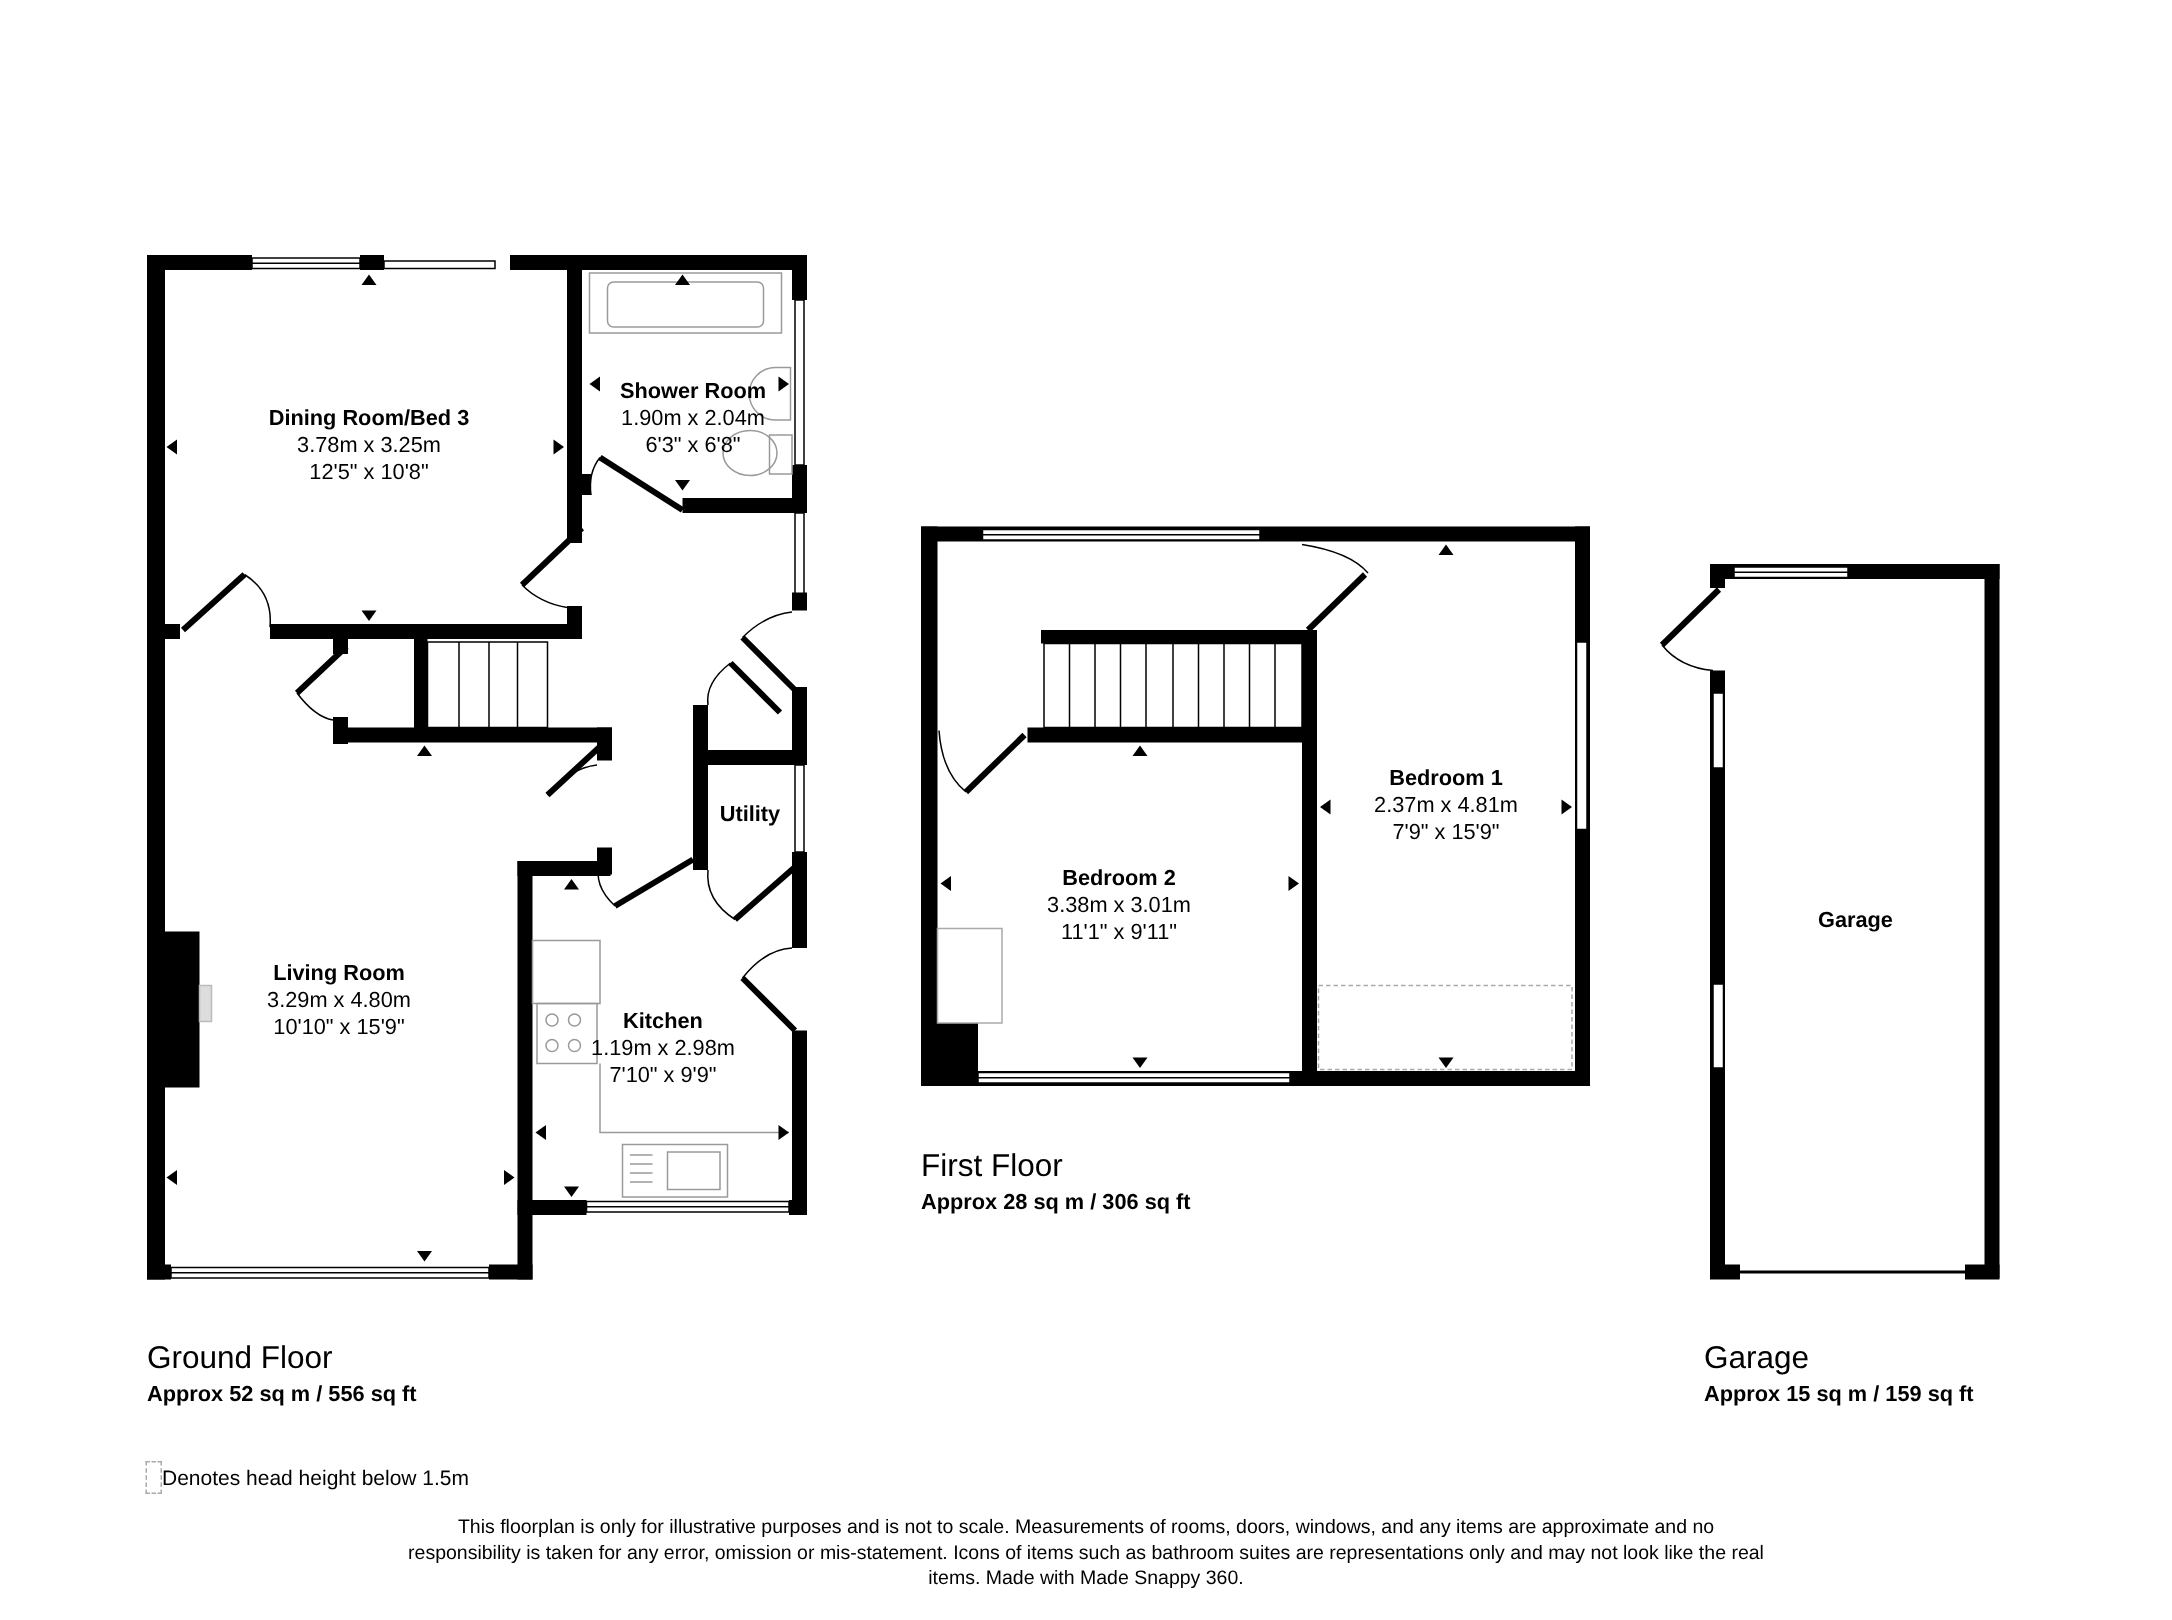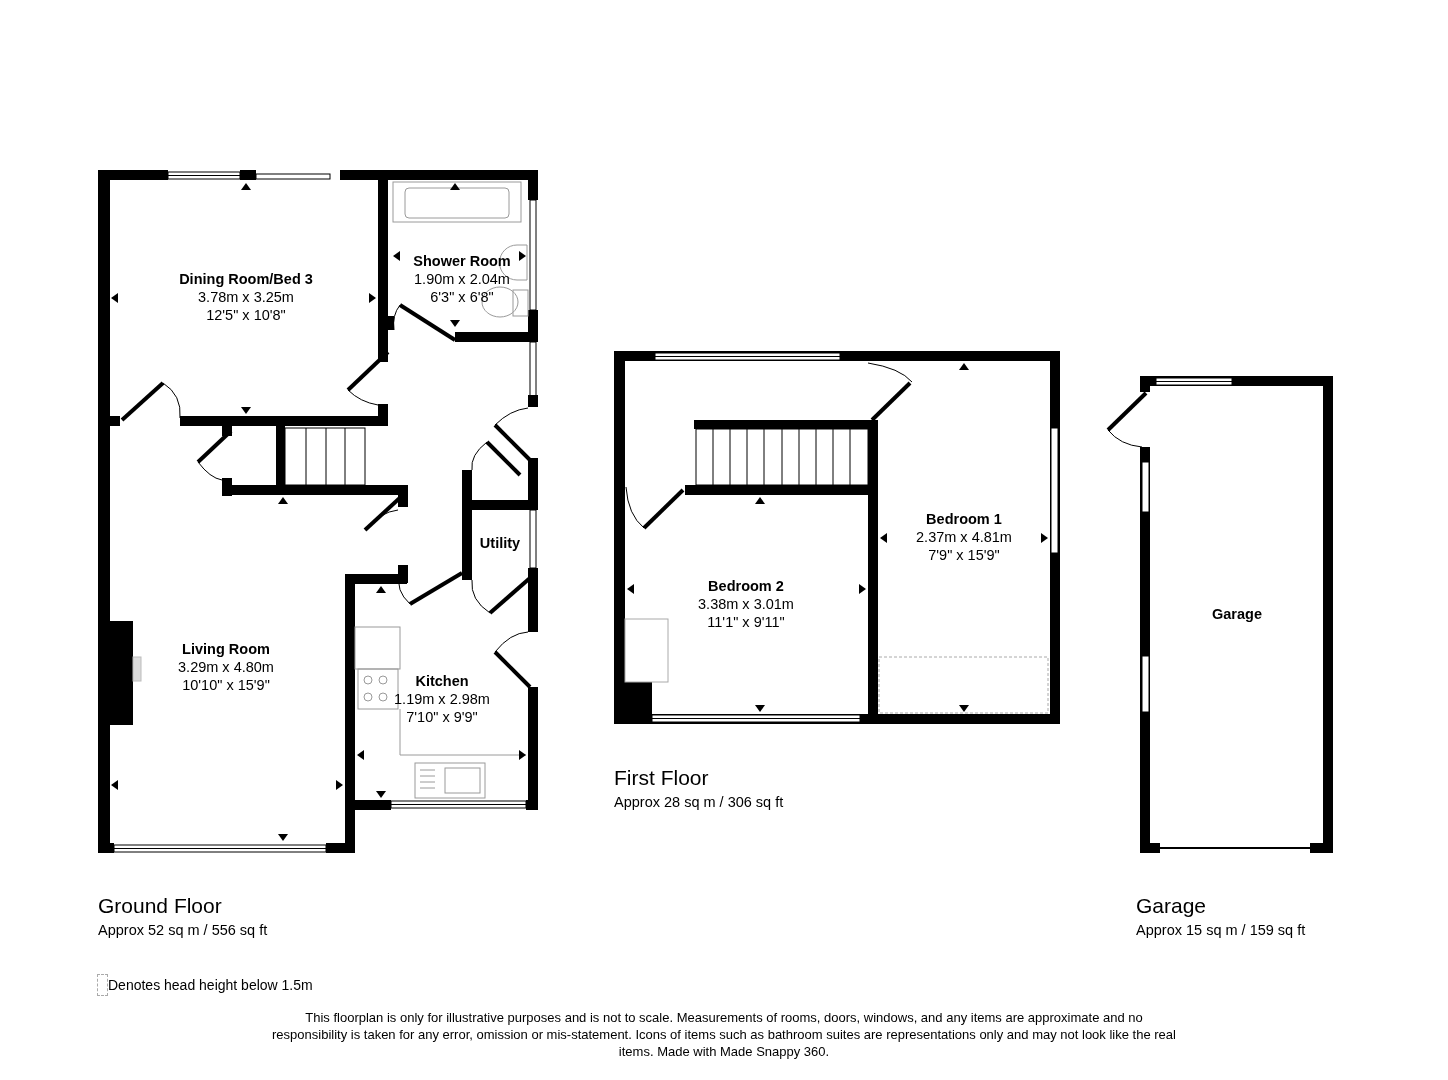--- a/index.html
+++ b/index.html
@@ -5,21 +5,21 @@
   html, body { margin: 0; padding: 0; background: #ffffff; }
   body { width: 1448px; height: 1080px; position: relative; overflow: hidden;
          font-family: "Liberation Sans", sans-serif; color: #000; }
   .abs { position: absolute; }
   .gross { left: 0; width: 1448px; top: 44px; text-align: center; font-weight: bold; font-size: 14px; line-height: 17px; }
   .plan { position: absolute; left: 0; top: 0; }
   .room-label { position: absolute; text-align: center; transform: translateX(-50%); white-space: nowrap; font-size: 14.5px; line-height: 18px; }
   .room-name { font-weight: bold; display: block; }
   .room-dim { display: block; font-weight: normal; }
   .floor-title { font-size: 21px; line-height: 24px; }
-  .floor-area { font-size: 14.5px; font-weight: normal; line-height: 18px; margin-top: 3px; }
+  .floor-area { font-size: 14.5px; font-weight: bold; line-height: 18px; margin-top: 3px; }
   .legend { left: 97px; top: 974px; display: flex; align-items: center; font-size: 14px; }
   .legend-box { width: 9px; height: 20px; border: 1px dashed #aaa; }
   .disclaimer { left: 270px; width: 908px; top: 1009px; text-align: center; font-size: 13px; line-height: 17px; }
 </style>
 </head>
 <body>
 
 <div class="abs gross">
 </div>
 

